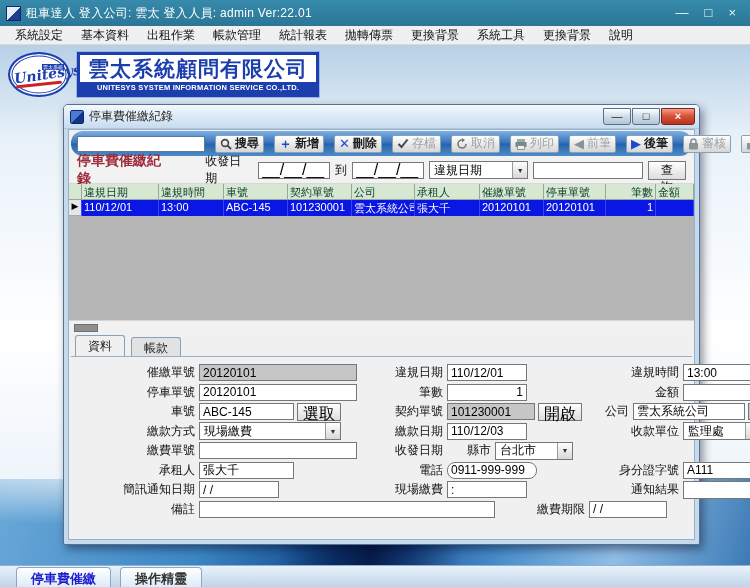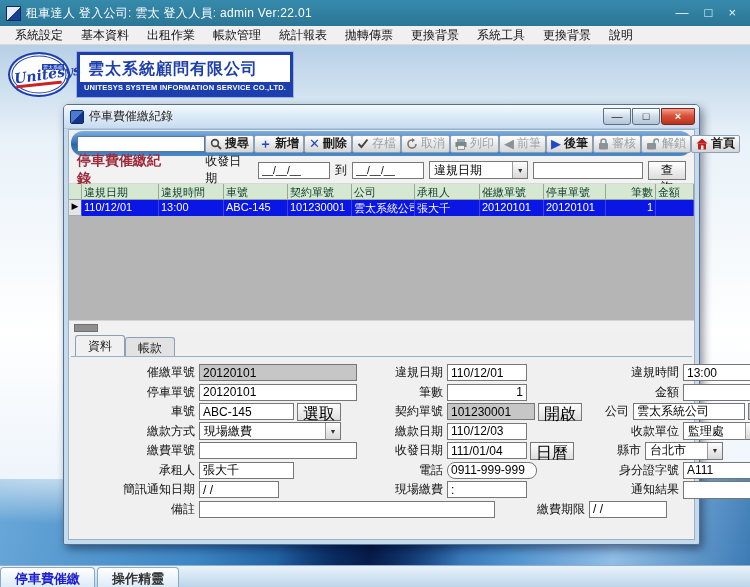--- a/index.html
+++ b/index.html
@@ -26,49 +26,49 @@
       linear-gradient(105deg,#6aa8d8 0%,#3c86c4 28%,#11498c 46%,#1e5aa0 55%,#4c90cc 68%,#8fbde6 82%,#3c7ab4 100%);
   }
 
   
   .logo-row { position:relative; display:flex; align-items:flex-start; padding:7px 0 0 8px; gap:7px; }
   .oval { width:62px; height:45px; border:2px solid #1d3fae; border-radius:50%; background:#fff; box-shadow:inset 0 0 0 1.5px #fff, inset 0 0 0 2.5px #1d3fae; position:relative; flex:none; }
   .oval .script { position:absolute; left:4px; top:12px; font-family:"DejaVu Serif",serif; font-style:italic; font-weight:bold; color:#1d3fae; font-size:14px; transform:rotate(-8deg); }
   .oval .badge { position:absolute; right:4px; top:10px; background:#1d3fae; color:#fff; font-size:5px; padding:0 1px; }
   .oval .swoosh { position:absolute; left:6px; bottom:9px; width:46px; height:3px; background:#c22; border-radius:2px; transform:rotate(-6deg); }
   .cobox { border:3px solid #1d3fae; background:#fff; box-shadow:0 0 0 1px #9db2e6; flex:none; }
-  .cobox .zh { color:#1d3fae; font-weight:bold; font-size:16px; letter-spacing:1px; padding:1px 8px 0; line-height:26px; }
+  .cobox .zh { color:#1d3fae; font-weight:bold; font-size:21px; letter-spacing:1px; padding:1px 8px 0; line-height:26px; }
   .cobox .en { background:#1d3fae; color:#fff; font-size:7.5px; font-weight:bold; text-align:center; padding:1px 4px 2px; letter-spacing:.2px; }
 
   
   .dlg { position:absolute; left:63px; top:59px; width:637px; height:441px; border:1px solid #56718e; border-radius:5px 5px 2px 2px; background:#c6daee; box-shadow:3px 4px 10px rgba(0,0,30,.45); }
   .dlg-tb { height:24px; display:flex; align-items:center; padding:0 4px 0 6px; background:linear-gradient(#f4f9fe,#dcebf8 45%,#c8dcf0); border-radius:4px 4px 0 0; border-bottom:1px solid #b0c6dc; }
   .dlg-ico { width:14px; height:14px; margin-right:5px; background:linear-gradient(135deg,#4a7bd0 0 50%,#13348a 50% 100%); border:1px solid #0c2a66; border-radius:2px; flex:none; }
   .dlg-tb .d-title { font-size:12px; color:#1a1a1a; text-shadow:0 0 3px #fff; }
   .dlg-btns { margin-left:auto; display:flex; }
   .dlg-btns .b { width:28px; height:17px; border:1px solid #5a6f85; border-radius:0 0 3px 3px; background:linear-gradient(#fdfeff,#cfdce9 50%,#b4c6d8); color:#222; font-size:11px; line-height:15px; text-align:center; margin-left:1px; }
   .dlg-btns .b.close { width:34px; background:linear-gradient(#f3a08c,#d9533a 45%,#b8341f); color:#fff; font-weight:bold; border-color:#7c241a; }
 
   .dlg-body { margin:0 4px 4px; background:#f0f0f0; border:1px solid #9ab0c6; height:411px; display:flex; flex-direction:column; }
 
   
-  .tbar { height:25px; background:linear-gradient(#7eb0e2,#3572ba 48%,#2763ac 52%,#4d8cc9); border-radius:12px; margin:1px 2px; display:flex; align-items:center; padding:0 6px; gap:0; }
+  .tbar { height:25px; background:linear-gradient(#7eb0e2,#3572ba 48%,#2763ac 52%,#4d8cc9); border-radius:12px; margin:1px 2px; display:flex; align-items:center; padding:0 6px; gap:10px; }
   .tbar input { width:128px; height:16px; border:1px solid #5a7a9a; font-size:11px; padding:0 3px; }
   .tbtn { display:inline-flex; align-items:center; gap:3px; height:18px; padding:0 4px; background:linear-gradient(#ffffff,#e9e9e9 50%,#d6d6d6); border:1px solid #8aa0b6; border-radius:2px; font-size:12px; font-weight:bold; color:#1a1a1a; cursor:default; white-space:nowrap; }
   .tbtn.dis { color:#9aa2aa; font-weight:normal; }
   .tbtn .gly { font-weight:bold; font-size:13px; line-height:12px; }
   .gly.blue { color:#1c49c8; } .gly.gray { color:#8a9298; }
   .tspace { flex:1; }
   .ic { display:inline-block; vertical-align:middle; }
 
   
   .srow { height:27px; display:flex; align-items:center; background:#f2f2f2; padding:0 8px; gap:5px; border-bottom:1px solid #d8d8d8; }
   .srow .stitle { color:#9e2b3c; font-weight:bold; font-size:14px; margin-right:26px; }
   .srow .slbl { color:#111; }
-  .srow input { height:17px; border:1px solid #777; font-size:10px; padding:0 3px; }
+  .srow input { height:17px; border:1px solid #777; font-size:16px; padding:0 3px; }
   .srow .d1,.srow .d2 { width:72px; }
   .srow .kw { width:110px; }
   .sel { display:inline-flex; height:18px; border:1px solid #777; background:#fff; align-items:center; }
   .sel .sv { padding:0 4px; font-size:12px; min-width:0; flex:1; white-space:nowrap; overflow:hidden; }
   .sel .sb { width:15px; height:16px; background:linear-gradient(#fdfdfd,#d8d8d8); border-left:1px solid #999; font-size:7px; color:#333; display:flex; align-items:center; justify-content:center; flex:none; }
   .srow .fsel { width:100px; }
   .qbtn { height:19px; padding:0 6px; background:linear-gradient(#fff,#ddd); border:1px solid #777; font-size:12px; }
 
   
   .grid { background:#b5b5b5; }
@@ -78,40 +78,40 @@
   .gc.sel-col { width:13px; flex:none; background:#d6e8d2; color:#000; text-align:center; padding:1px 0; }
   .g-row .gc.sel-col { background:#e6e6e6; border-bottom:1px solid #aaa; font-size:9px; }
   .c0{width:77px;flex:none;} .c1{width:65px;flex:none;} .c2{width:64px;flex:none;} .c3{width:64px;flex:none;}
   .c4{width:63px;flex:none;} .c5{width:65px;flex:none;} .c6{width:64px;flex:none;} .c7{width:62px;flex:none;}
   .c8{width:50px;flex:none;text-align:right;} .c9{flex:1;}
   .g-empty { height:104px; background:#b5b5b5; }
   .g-scroll { height:14px; background:#f1f1f1; border-top:1px solid #d5d5d5; position:relative; }
   .g-thumb { position:absolute; left:5px; top:3px; width:24px; height:8px; background:#8f8f8f; border:1px solid #6f6f6f; }
 
   
-  .tabs { display:flex; align-items:flex-end; height:22px; padding-left:6px; gap:0; background:#f0f0f0; }
+  .tabs { display:flex; align-items:flex-end; height:22px; padding-left:6px; gap:6px; background:#f0f0f0; }
   .tab { height:19px; padding:2px 12px 0; border:1px solid #8aa0b6; border-bottom:none; border-radius:3px 3px 0 0; font-size:12px; background:#e2e2e2; color:#222; }
   .tab.active { background:#f0f0f0; height:21px; font-weight:normal; position:relative; z-index:2; }
   .tab-line { height:1px; background:#9ab0c6; margin:0 2px; }
 
   
   .form { position:relative; flex:1; padding:6px 6px 0 4px; background:#f0f0f0; }
   .frow { display:flex; align-items:center; height:19.5px; }
   .lbl { text-align:right; padding-right:4px; color:#111; white-space:nowrap; flex:none; }
   .l1 { width:126px; }
   .fin { height:17px; border:1px solid #777; background:#fff; font-size:12px; padding:0 3px; }
   .fin.ro { background:#c6c6c6; }
   .fin.num { text-align:right; }
   .grp { display:flex; align-items:center; gap:3px; flex:none; }
   .g1 { width:190px; } .g2 { width:150px; } .g3 { flex:1; }
   .mini { height:18px; padding:0 5px; background:linear-gradient(#fff,#ddd); border:1px solid #777; font-size:16px; white-space:nowrap; }
   .big-btn { position:absolute; right:10px; top:8px; width:96px; height:31px; background:linear-gradient(#ffffff,#e2e2e2); border:1px solid #555; border-radius:2px; font-size:16px; font-weight:bold; color:#111; font-family:"Liberation Sans","DejaVu Sans",sans-serif; }
 
   
-  .taskbar { position:absolute; left:0; bottom:0; width:750px; height:22px; background:linear-gradient(#eaf2fa,#bdd5ea); border-top:1px solid #8fb0cf; display:flex; align-items:flex-end; padding-left:0; gap:2px; }
+  .taskbar { position:absolute; left:0; bottom:0; width:750px; height:22px; background:linear-gradient(#eaf2fa,#bdd5ea); border-top:1px solid #8fb0cf; display:flex; align-items:flex-end; padding-left:16px; gap:9px; }
   .ttab { height:20px; padding:2px 14px 0; border:1px solid #8aa7c8; border-bottom:none; border-radius:4px 4px 0 0; background:linear-gradient(#ffffff,#dcebf8); font-size:13px; font-weight:bold; color:#333; }
   .ttab.active { color:#1c1cd0; }
 </style>
 </head>
 <body>
 
 <div class="titlebar">
   <span class="app-icon"></span>
   <span class="t-text">租車達人  登入公司: 雲太  登入人員: admin Ver:22.01</span>
   <span class="win-ctl">
@@ -357,24 +357,20 @@
             </span>
           </span>
         </div>
 
         <div class="frow">
           <span class="lbl l1">繳費單號</span>
           <span class="grp g1">
               <input class="fin" style="width: 158px;" value="">
             </span>
           <span class="lbl" style="width:58px">收發日期</span>
-          <span class="grp g2">
-            <input class="fin" style="width: 80px;" value="111/01/04">
-            <button class="mini">日曆</button>
-          </span>
           <span class="lbl" style="width:48px">縣市</span>
           <span class="grp g3">
             <span class="sel" style="width:78px">
               <span class="sv">台北市</span>
               <span class="sb">▼</span>
             </span>
           </span>
         </div>
 
         <div class="frow">

